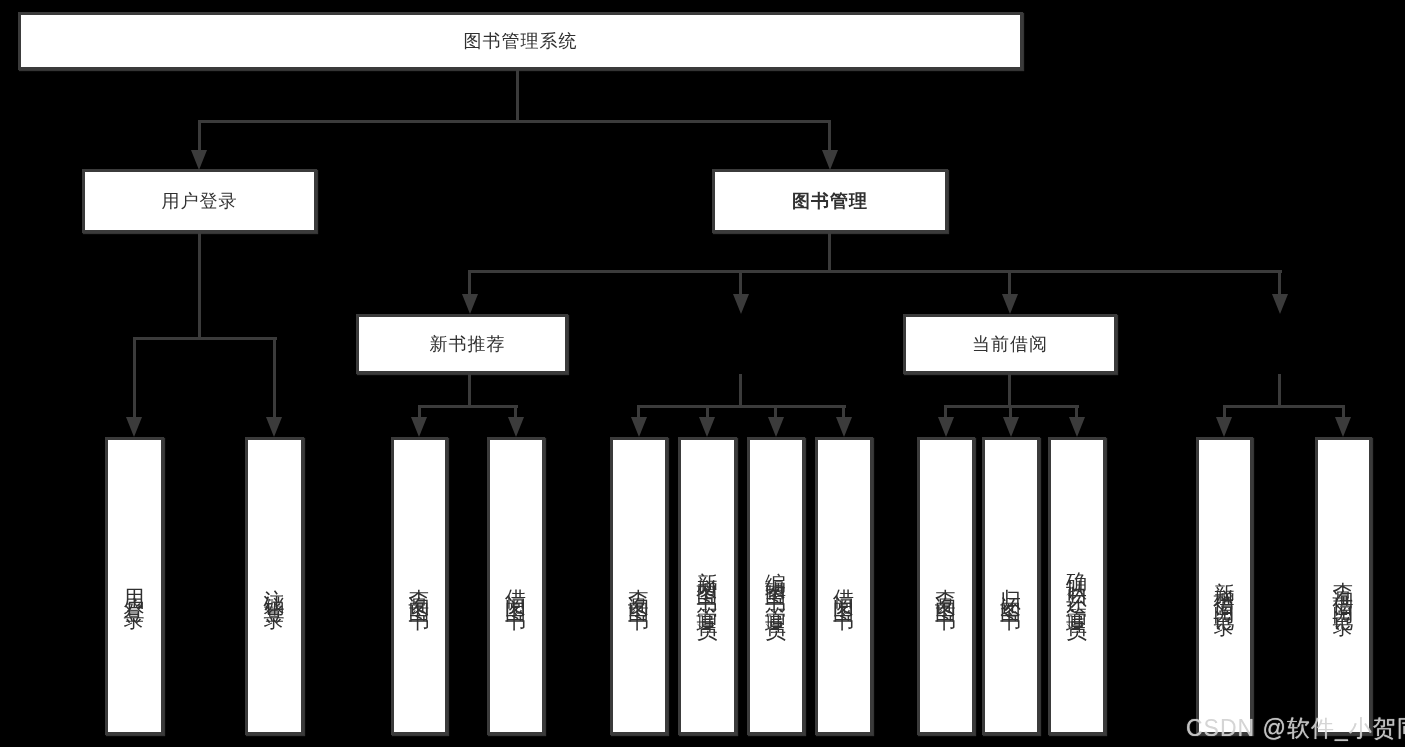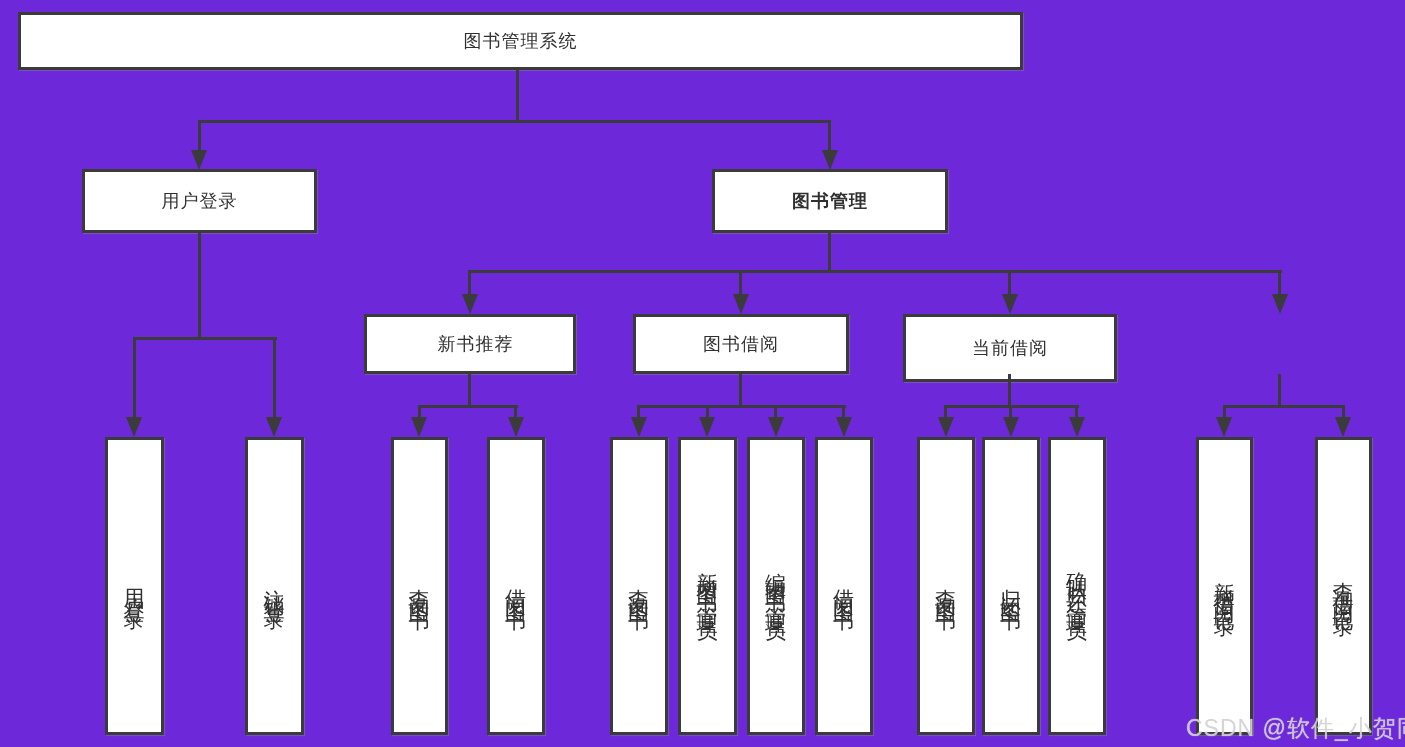--- a/index.html
+++ b/index.html
@@ -1,19 +1,19 @@
 <!DOCTYPE html>
 <html><head>
 <meta charset="utf-8">
 <style>
   html,body{margin:0;padding:0;background:#ffffff;}
   #canvas{
     position:relative;
     width:1405px;height:747px;
-    background:#6d28d9;
+    background:#000000;
     font-family:"Liberation Sans",sans-serif;
     overflow:hidden;
   }
   .box{
     position:absolute;
     box-sizing:border-box;
     border:3px solid #3b3b3b;
     background:#ffffff;
     display:flex;align-items:center;justify-content:center;
     box-shadow:1px 1px 1px rgba(150,150,150,0.35);
@@ -76,27 +76,24 @@
   <div class="lh" style="left:468px;top:270px;width:814px;"></div>
   <div class="lv" style="left:468px;top:270px;height:26px;"></div>
   <div class="arr" style="left:462px;top:294px;"></div>
   <div class="lv" style="left:739px;top:270px;height:26px;"></div>
   <div class="arr" style="left:733px;top:294px;"></div>
   <div class="lv" style="left:1008px;top:270px;height:26px;"></div>
   <div class="arr" style="left:1002px;top:294px;"></div>
   <div class="lv" style="left:1278px;top:270px;height:26px;"></div>
   <div class="arr" style="left:1272px;top:294px;"></div>
 
-  <div class="box" style="left:364px;top:314px;width:212px;height:60px;padding-left:11px;">
+  <div class="box" style="left:356px;top:314px;width:212px;height:60px;padding-left:11px;">
     <span class="hlabel">新书推荐</span>
   </div>
-  <div class="box" style="left:633px;top:314px;width:216px;height:60px;">
-    <span class="hlabel">图书借阅</span>
-  </div>
-  <div class="box" style="left:903px;top:314px;width:214px;height:68px;font-family:Liberation Serif, serif;">
+  <div class="box" style="left:903px;top:314px;width:214px;height:60px;font-family:Liberation Serif, serif;">
     <span class="hlabel">当前借阅</span>
   </div>
 
   <div class="lv" style="left:468px;top:374px;height:31px;"></div>
   <div class="lh" style="left:418px;top:405px;width:100px;"></div>
   <div class="lv" style="left:418px;top:405px;height:14px;"></div>
   <div class="arr" style="left:411px;top:417px;"></div>
   <div class="lv" style="left:514px;top:405px;height:14px;"></div>
   <div class="arr" style="left:508px;top:417px;"></div>
 

